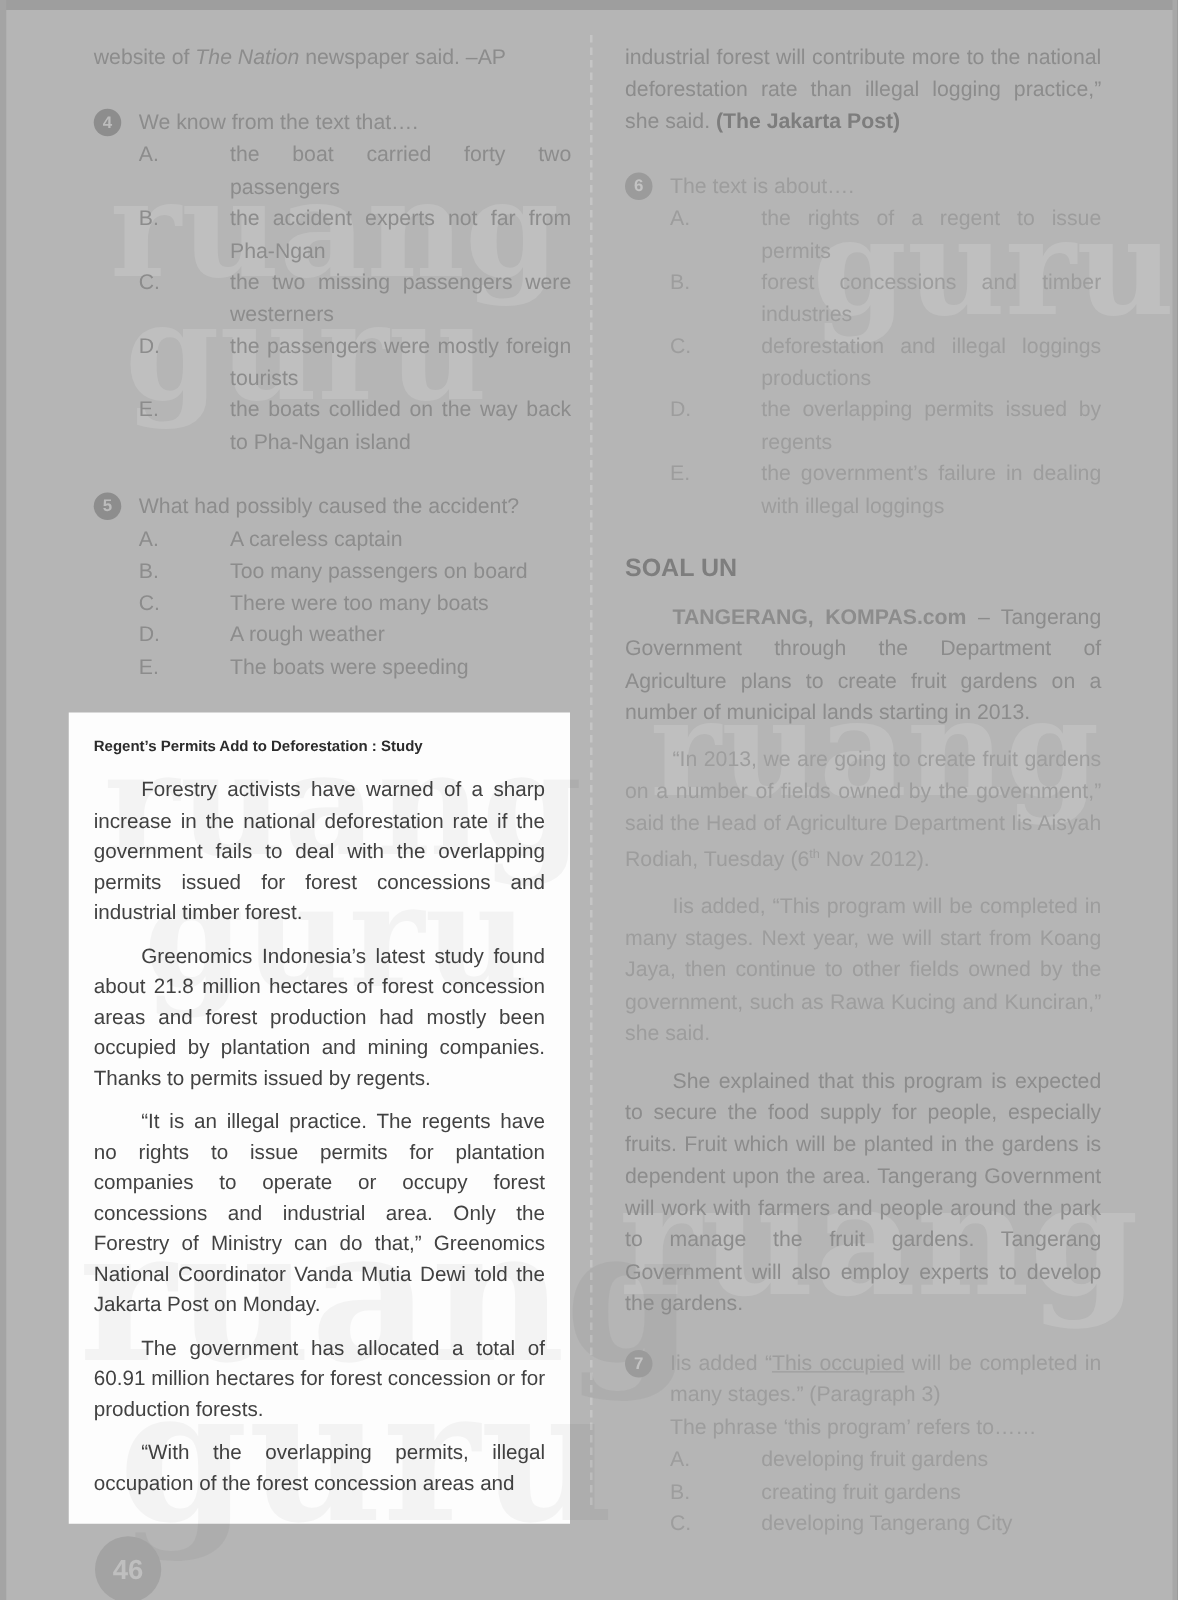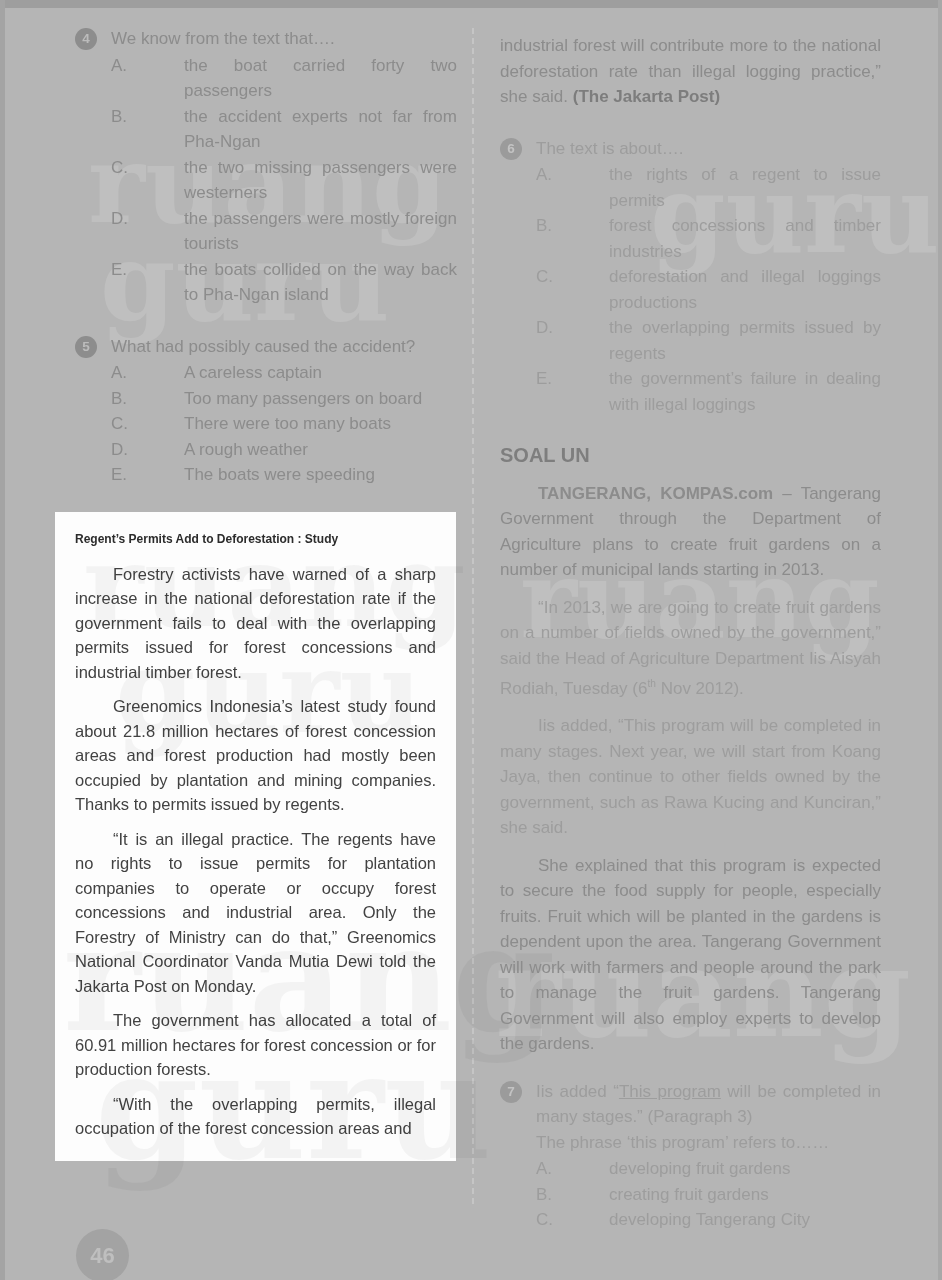--- a/index.html
+++ b/index.html
@@ -82,20 +82,21 @@
   <div class="wm wm-white" style="left:88px; top:130px; font-size:108px;">ruang</div>
   <div class="wm wm-white" style="left:100px; top:228px; font-size:108px;">guru</div>
   <div class="wm wm-white" style="left:650px; top:160px; font-size:108px;">guru</div>
   <div class="wm wm-white" style="left:520px; top:545px; font-size:108px;">ruang</div>
   <div class="wm wm-white" style="left:495px; top:930px; font-size:125px;">ruang</div>
 
   <div class="divider"></div>
 
   <div class="col col-left">
 
+    <p class="intro"><span>website of </span><i>The Nation</i><span> newspaper said. –AP</span></p>
 
     <div class="q-block">
       <div class="q-head">
         <div class="badge">4</div>
         <div class="q-text">We know from the text that….</div>
       </div>
       <div class="options">
         <div class="opt">
             <span class="opt-letter">A.</span>
             <span class="opt-text">the boat carried forty two passengers</span>
@@ -202,21 +203,21 @@
     <p class="news-para faded-text"><span>“In 2013, we are going to create fruit gardens on a number of fields owned by the government,” said the Head of Agriculture Department Iis Aisyah Rodiah, Tuesday (6</span><sup>th</sup><span> Nov 2012).</span></p>
 
     <p class="news-para faded-text">Iis added, “This program will be completed in many stages. Next year, we will start from Koang Jaya, then continue to other fields owned by the government, such as Rawa Kucing and Kunciran,” she said.</p>
 
     <p class="news-para">She explained that this program is expected to secure the food supply for people, especially fruits. Fruit which will be planted in the gardens is dependent upon the area. Tangerang Government will work with farmers and people around the park to manage the fruit gardens. Tangerang Government will also employ experts to develop the gardens.</p>
 
     <div class="q-block faded-text" style="margin-top:22px;">
       <div class="q-head">
         <div class="badge faded">7</div>
         <div class="q-text">
-          <div class="justify"><span>Iis added “</span><span class="underline">This program</span><span> will be completed in many stages.” (Paragraph 3)</span></div>
+          <div class="justify"><span>Iis added “</span><span class="underline">This occupied</span><span> will be completed in many stages.” (Paragraph 3)</span></div>
           <div>The phrase ‘this program’ refers to……</div>
           <div class="options nopad">
             <div class="opt">
                 <span class="opt-letter">A.</span>
                 <span class="opt-text">developing fruit gardens</span>
               </div>
             <div class="opt">
                 <span class="opt-letter">B.</span>
                 <span class="opt-text">creating fruit gardens</span>
               </div>

